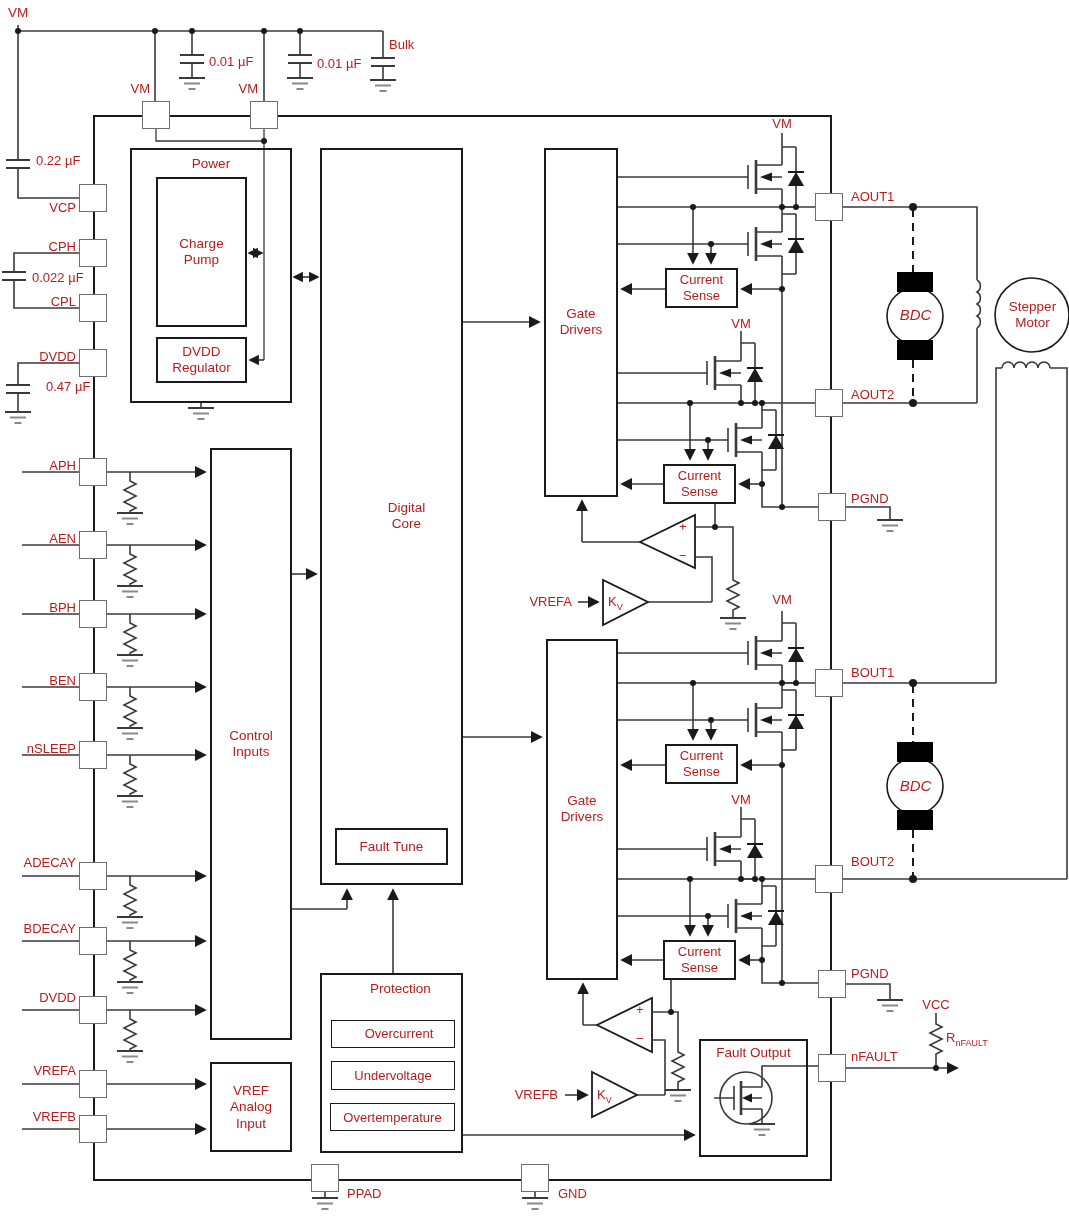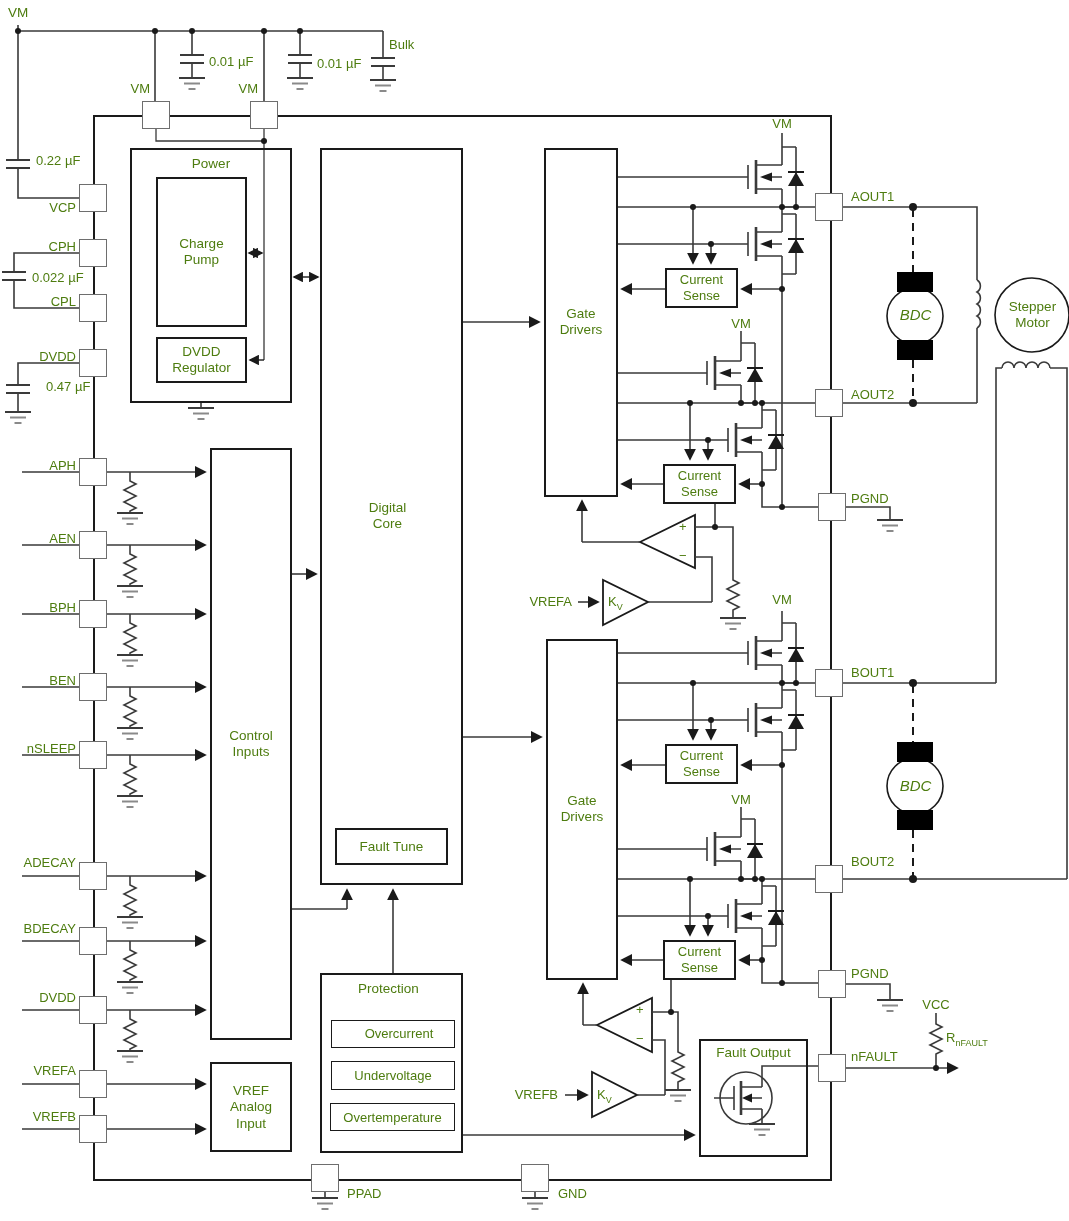--- a/index.html
+++ b/index.html
@@ -1,17 +1,17 @@
 <!DOCTYPE html>
 <html><head>
 <meta charset="utf-8">
 <style>
   html,body{margin:0;padding:0;background:#fff;}
   #canvas{position:relative;width:1069px;height:1221px;background:#fff;
-          font-family:"Liberation Sans",sans-serif;color:#4d7c0f;overflow:hidden;}
+          font-family:"Liberation Sans",sans-serif;color:#b91c1c;overflow:hidden;}
   svg.wires{position:absolute;left:0;top:0;z-index:1;}
   .blk{position:absolute;border:2px solid #1a1a1a;box-sizing:border-box;z-index:2;background:transparent;}
   .blk.thick{border-width:2.4px;}
   .blk.thin{border-width:1.8px;}
   .pin{position:absolute;width:28px;height:28px;background:#fff;border:1.7px solid #6e6e6e;box-sizing:border-box;z-index:3;}
   .lbl{position:absolute;font-size:13px;line-height:1.22;white-space:pre-line;z-index:4;}
   .lbl.c{text-align:center;}
   .lbl.r{text-align:right;}
   .lbl.big{font-size:13.5px;}
   .lbl.it{font-style:italic;font-size:15px;}
@@ -336,26 +336,26 @@
 <div class="lbl" style="left:851px;top:966px">PGND</div>
 <div class="lbl" style="left:851px;top:1049px">nFAULT</div>
 <div class="lbl" style="left:347px;top:1186px">PPAD</div>
 <div class="lbl" style="left:558px;top:1186px">GND</div>
 
 <div class="lbl big c" style="left:130px;top:156px;width:162px">Power</div>
 <div class="lbl big c" style="left:156px;top:236px;width:91px">Charge
 Pump</div>
 <div class="lbl big c" style="left:156px;top:344px;width:91px">DVDD
 Regulator</div>
-<div class="lbl big c" style="left:316px;top:500px;width:143px">Digital
+<div class="lbl big c" style="left:335px;top:500px;width:143px">Digital
 Core</div>
 <div class="lbl big c" style="left:335px;top:839px;width:113px">Fault Tune</div>
 <div class="lbl big c" style="left:210px;top:728px;width:82px">Control
 Inputs</div>
-<div class="lbl big c" style="left:317px;top:981px;width:143px">Protection</div>
+<div class="lbl big c" style="left:329px;top:981px;width:143px">Protection</div>
 <div class="lbl c" style="left:331px;top:1026px;width:136px">Overcurrent</div>
 <div class="lbl c" style="left:331px;top:1068px;width:124px">Undervoltage</div>
 <div class="lbl c" style="left:330px;top:1110px;width:125px">Overtemperature</div>
 <div class="lbl big c" style="left:210px;top:1083px;width:82px">VREF
 Analog
 Input</div>
 <div class="lbl big c" style="left:544px;top:306px;width:74px">Gate
 Drivers</div>
 <div class="lbl big c" style="left:546px;top:793px;width:72px">Gate
 Drivers</div>

